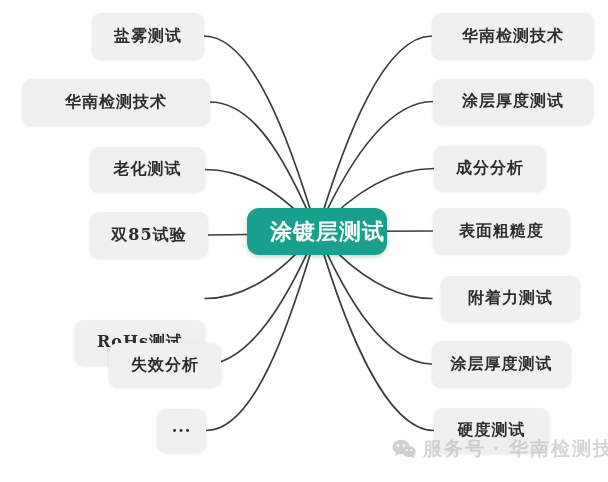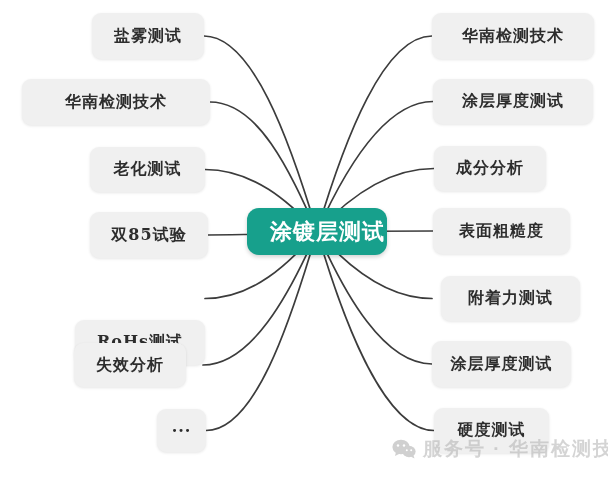--- a/index.html
+++ b/index.html
@@ -91,21 +91,21 @@
       <path d="M 432 364 C 384 364, 345 295.1, 317 231.5"></path>
       <path d="M 434 430.5 C 386 430.5, 345 327.02, 317 231.5"></path>
     </svg>
   <div id="nodes">
       <div class="node center" style="left: 247px; top: 208px; width: 140px; height: 47px;">涂镀层测试</div>
       <div class="node" style="left: 92px; top: 13px; width: 112px; height: 46px;">盐雾测试</div>
       <div class="node" style="left: 22px; top: 79px; width: 188px; height: 46px;">华南检测技术</div>
       <div class="node" style="left: 90px; top: 147px; width: 115px; height: 45px;">老化测试</div>
       <div class="node" style="left: 90px; top: 212px; width: 118px; height: 46px;">双85试验</div>
       <div class="node" style="left: 75px; top: 276px; width: 130px; height: 45px; margin-top: 44px;">RoHs测试</div>
-      <div class="node" style="left: 74px; top: 343px; width: 112px; height: 44px; font-family: Liberation Mono, monospace;">失效分析</div>
+      <div class="node" style="left: 109px; top: 343px; width: 112px; height: 44px; font-family: Liberation Mono, monospace;">失效分析</div>
       <div class="node" style="left: 157px; top: 409px; width: 49px; height: 43px;">···</div>
       <div class="node" style="left: 432px; top: 13px; width: 162px; height: 46px;">华南检测技术</div>
       <div class="node" style="left: 433px; top: 79px; width: 160px; height: 45px;">涂层厚度测试</div>
       <div class="node" style="left: 434px; top: 146px; width: 112px; height: 45px;">成分分析</div>
       <div class="node" style="left: 433px; top: 208px; width: 137px; height: 46px;">表面粗糙度</div>
       <div class="node" style="left: 441px; top: 276px; width: 139px; height: 45px;">附着力测试</div>
       <div class="node" style="left: 432px; top: 341px; width: 139px; height: 46px;">涂层厚度测试</div>
       <div class="node" style="left: 434px; top: 408px; width: 115px; height: 45px; font-family: Liberation Mono, monospace;">硬度测试</div>
     </div>
   <div id="watermark">

